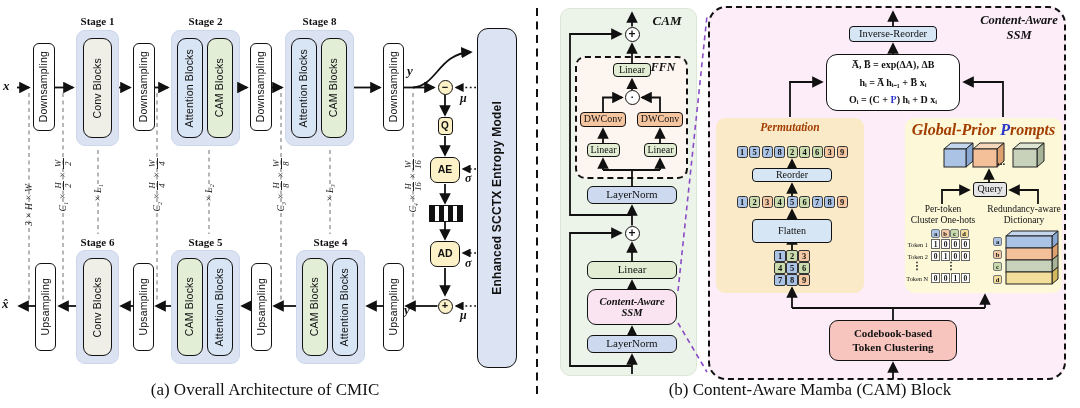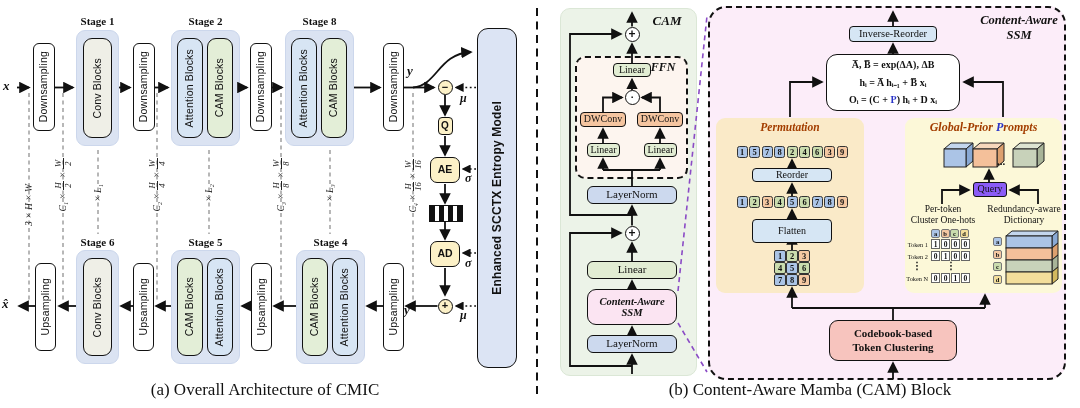--- a/index.html
+++ b/index.html
@@ -468,25 +468,25 @@
       <span class="tok" data-c="b">2</span>
       <span class="tok" data-c="c">3</span>
       <span class="tok" data-c="b">4</span>
       <span class="tok" data-c="a">5</span>
       <span class="tok" data-c="b">6</span>
       <span class="tok" data-c="a">7</span>
       <span class="tok" data-c="a">8</span>
       <span class="tok" data-c="c">9</span>
     </div>
 
-  <div class="abs z3 sectitle" style="left:905px;top:121px;width:157px;font-size:12px">
+  <div class="abs z3 sectitle" style="left:905px;top:121px;width:157px;font-size:16px">
     <span>Global-Prior </span><span style="color:#2b35c8">P</span><span>rompts</span>
   </div>
   <div class="abs z3" style="left:997px;top:155px;font-weight:bold;font-size:11px;font-family:'Liberation Serif',serif">...</div>
-  <div class="box serif" style="left:973px;top:182px;width:34px;height:15px;border:1.6px solid #111;border-radius:3px;background:#8b5cf6;font-size:10px">
+  <div class="box serif" style="left:973px;top:182px;width:34px;height:15px;border:1.6px solid #111;border-radius:3px;background:#e5e5e5;font-size:10px">
       <span>Query</span>
     </div>
 
   <div class="abs z3 smallserif" style="left:903px;top:204px;width:80px">
     <div>Per-token</div>
       <div>Cluster One-hots</div>
   </div>
   <div class="abs z3 smallserif" style="left:984px;top:204px;width:80px">
     <div>Redundancy-aware</div>
       <div>Dictionary</div>

